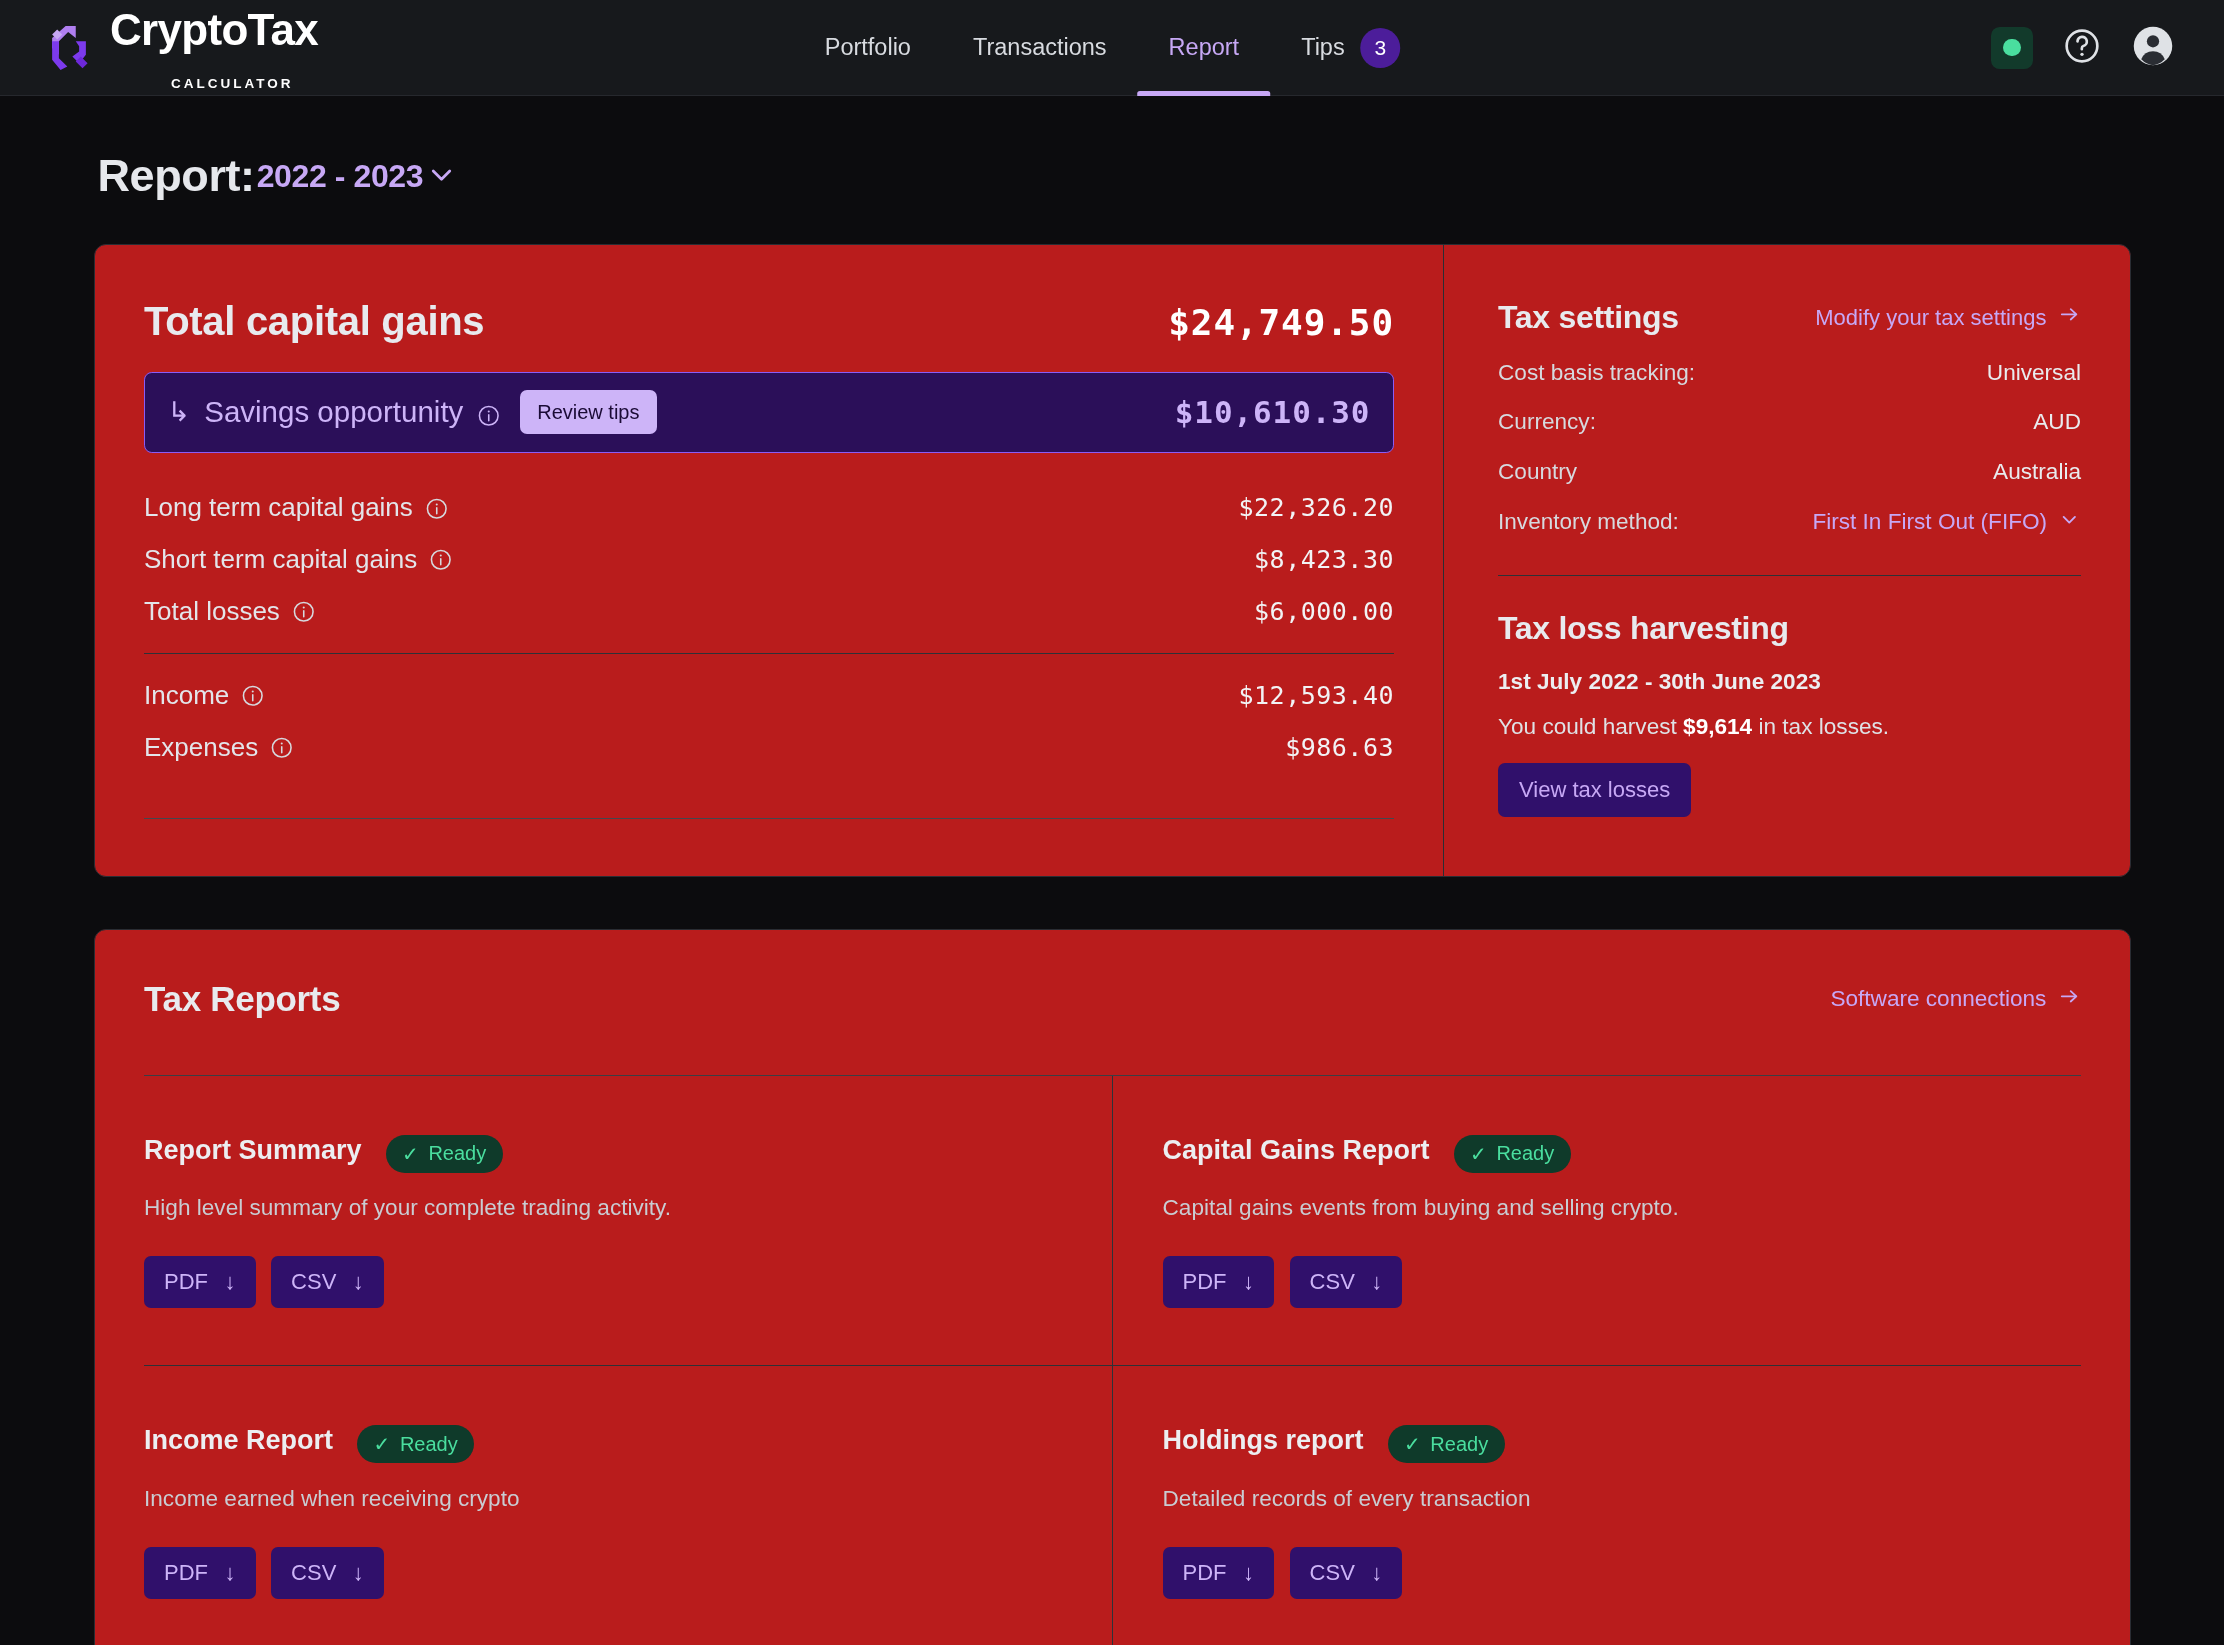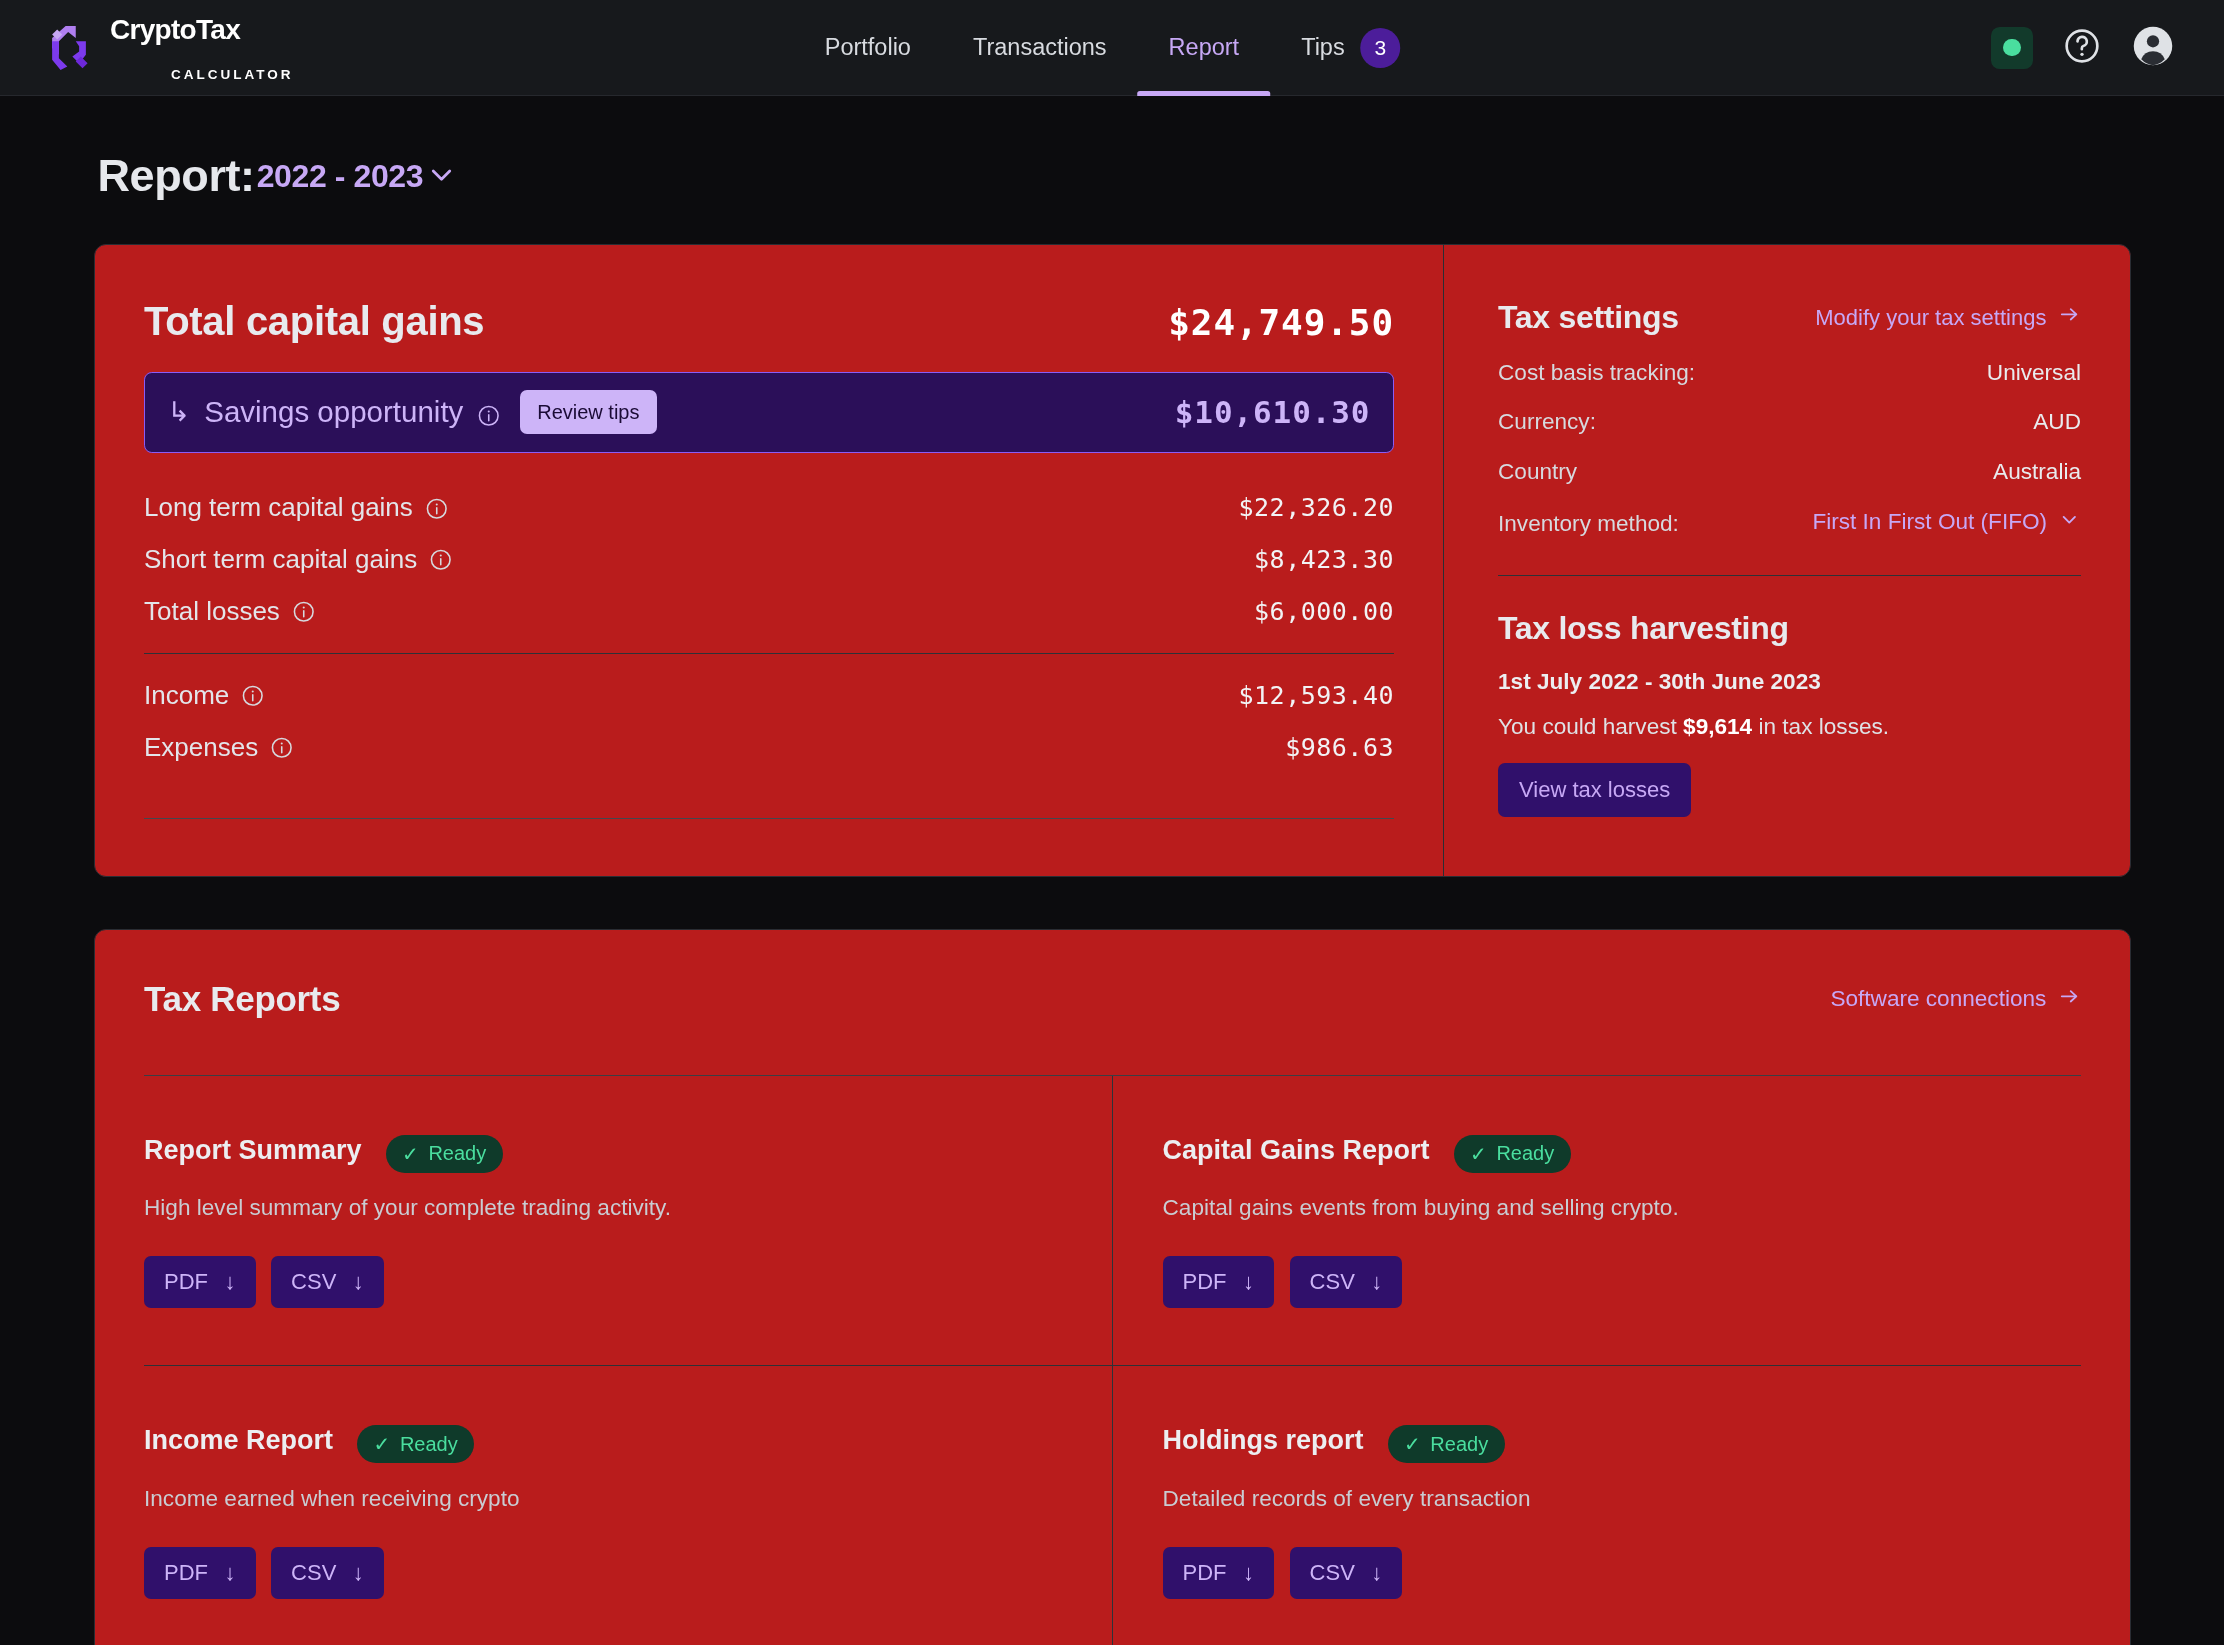--- a/index.html
+++ b/index.html
@@ -17,21 +17,21 @@
     height: 96px;
     background: #17191c;
     border-bottom: 0.9px solid #26282d;
     display: flex;
     align-items: center;
     padding: 0 50px 0 42px;
     position: relative;
   }
   .brand { display: flex; align-items: center; gap: 14px; }
   .brand-mark { width: 54px; height: 54px; flex: none; }
-  .brand-name { font-size: 28px; font-weight: 700; letter-spacing: -0.7px; color: #ffffff; }
+  .brand-name { font-size: 44px; font-weight: 700; letter-spacing: -0.7px; color: #ffffff; }
   .brand-sub { font-size: 13.5px; font-weight: 700; letter-spacing: 3px; color: #ffffff; margin-top: 21px; margin-left: 61px; }
   .brand-wrap { display:flex; flex-direction:column; }
 
   .navlinks {
     position: absolute;
     left: 50%;
     transform: translateX(-50%);
     display: flex;
     align-items: stretch;
     height: 96px;
@@ -160,21 +160,21 @@
   .hr { height: 0.9px; background: #2e3137; margin: 15.6px 0; }
   .hr-bottom { height: 0.9px; background: #44484f; margin: 45px 0 0 0; }
   .summary-left-pad { padding-bottom: 57px; }
 
   .info-ico { width: 23.5px; height: 23.5px; display: inline-block; vertical-align: middle; cursor: pointer; }
 
   
   .ts-head { display: flex; align-items: center; justify-content: space-between; }
   .ts-title { font-size: 32px; font-weight: 700; color: #e8eaee; letter-spacing: -0.3px; }
   .ts-link { font-size: 22px; color: #c7a8f5; display: flex; align-items: center; gap: 12px; cursor: pointer; }
-  .ts-row { display: flex; align-items: flex-end; justify-content: space-between; margin-top: 23.5px; }
+  .ts-row { display: flex; align-items: center; justify-content: space-between; margin-top: 23.5px; }
   .ts-k { font-size: 22.6px; color: #d6d9de; }
   .ts-v { font-size: 22.6px; color: #e9ebee; }
   .ts-v.link { color: #c7a8f5; display: flex; align-items: center; gap: 11.3px; cursor: pointer; }
   .ts-hr { height: 0.9px; background: #2e3137; margin: 38px 0 35px 0; }
 
   .tlh-title { font-size: 32px; font-weight: 700; color: #e8eaee; letter-spacing: -0.3px; }
   .tlh-dates { font-size: 22.6px; font-weight: 700; color: #eceef1; margin-top: 22px; }
   .tlh-text { font-size: 22.6px; color: #dfe2e6; margin-top: 19px; }
   .tlh-text b { font-weight: 700; color: #ffffff; }
   .tlh-btn {

